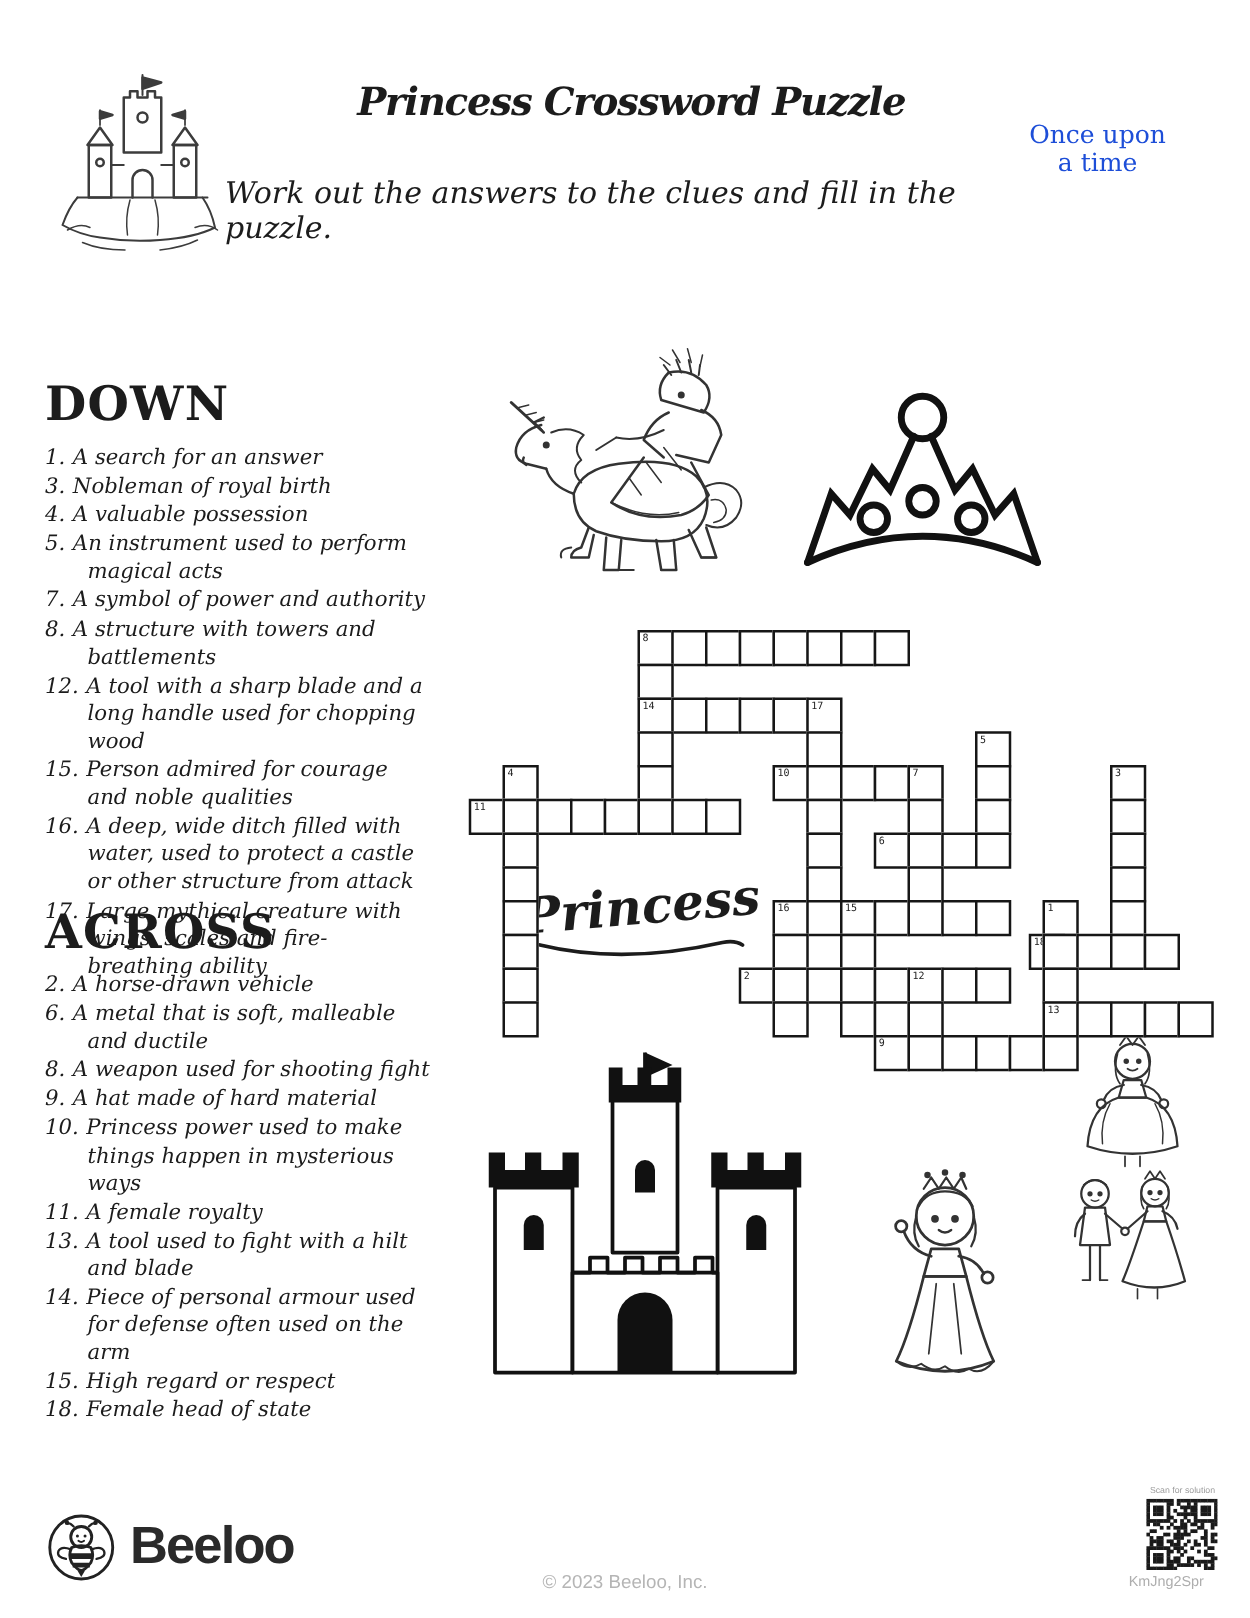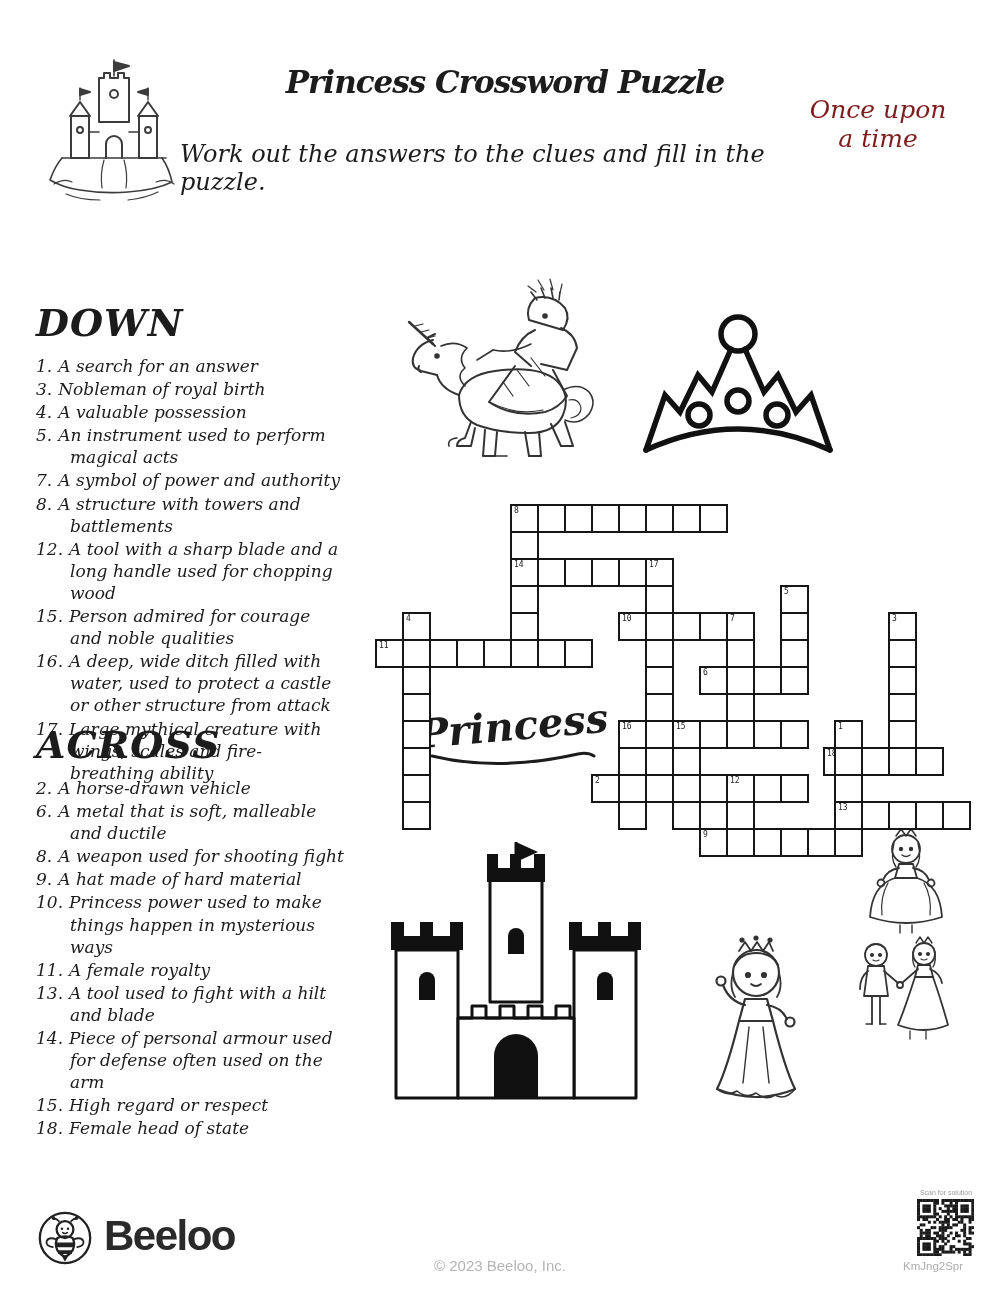--- a/index.html
+++ b/index.html
@@ -7,25 +7,25 @@
   body { width:1000px; height:1294px; position:relative; overflow:hidden;
          font-family:"DejaVu Serif", serif; color:#1c1c1c; }
   .abs { position:absolute; }
 
   
   .title { left:195px; top:64px; width:620px; text-align:center;
            font-style:italic; font-size:31px; letter-spacing:-1px; }
   .subtitle { left:180px; top:140px; width:650px; text-align:left;
               font-style:italic; font-size:24px; }
   .badge { left:808px; top:96px; width:140px; text-align:center;
-           font-style:italic; font-size:25px; line-height:1.15; color:#7f1d1d; }
+           font-size:20px; line-height:1.15; color:#1d4ed8; }
 
   
   .clue-col { left:36px; width:310px; }
-  .clue-head { font-style:italic; font-size:38px; letter-spacing:1px; margin-bottom:10px; }
+  .clue-head { font-size:38px; letter-spacing:1px; margin-bottom:10px; }
   ol.clues { list-style:none; }
   .clue { font-style:italic; font-size:17px; line-height:1.3;
           padding-left:34px; text-indent:-34px; margin-bottom:1px; }
   .cnum { margin-right:6px; }
 
   
   #cw-grid { position:absolute; left:0; top:0; width:1000px; height:1294px; pointer-events:none; }
   .cw-cell { position:absolute; background:#fff; border:2px solid #161616; pointer-events:auto; }
   .cw-num { position:absolute; left:2px; top:0px; font-family:"DejaVu Sans Mono", monospace;
             font-size:8px; font-style:normal; color:#222; line-height:10px; }

